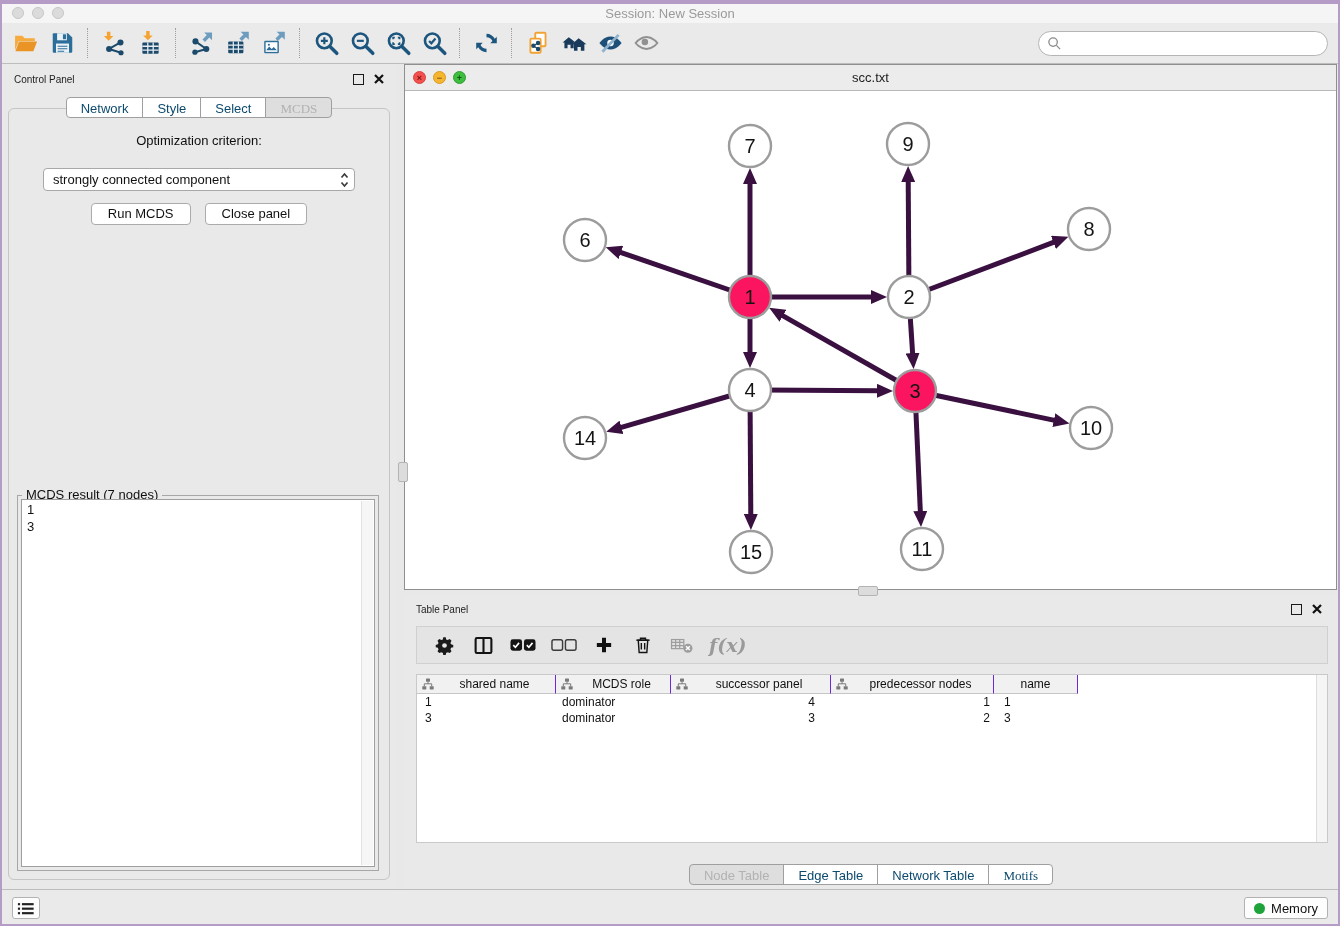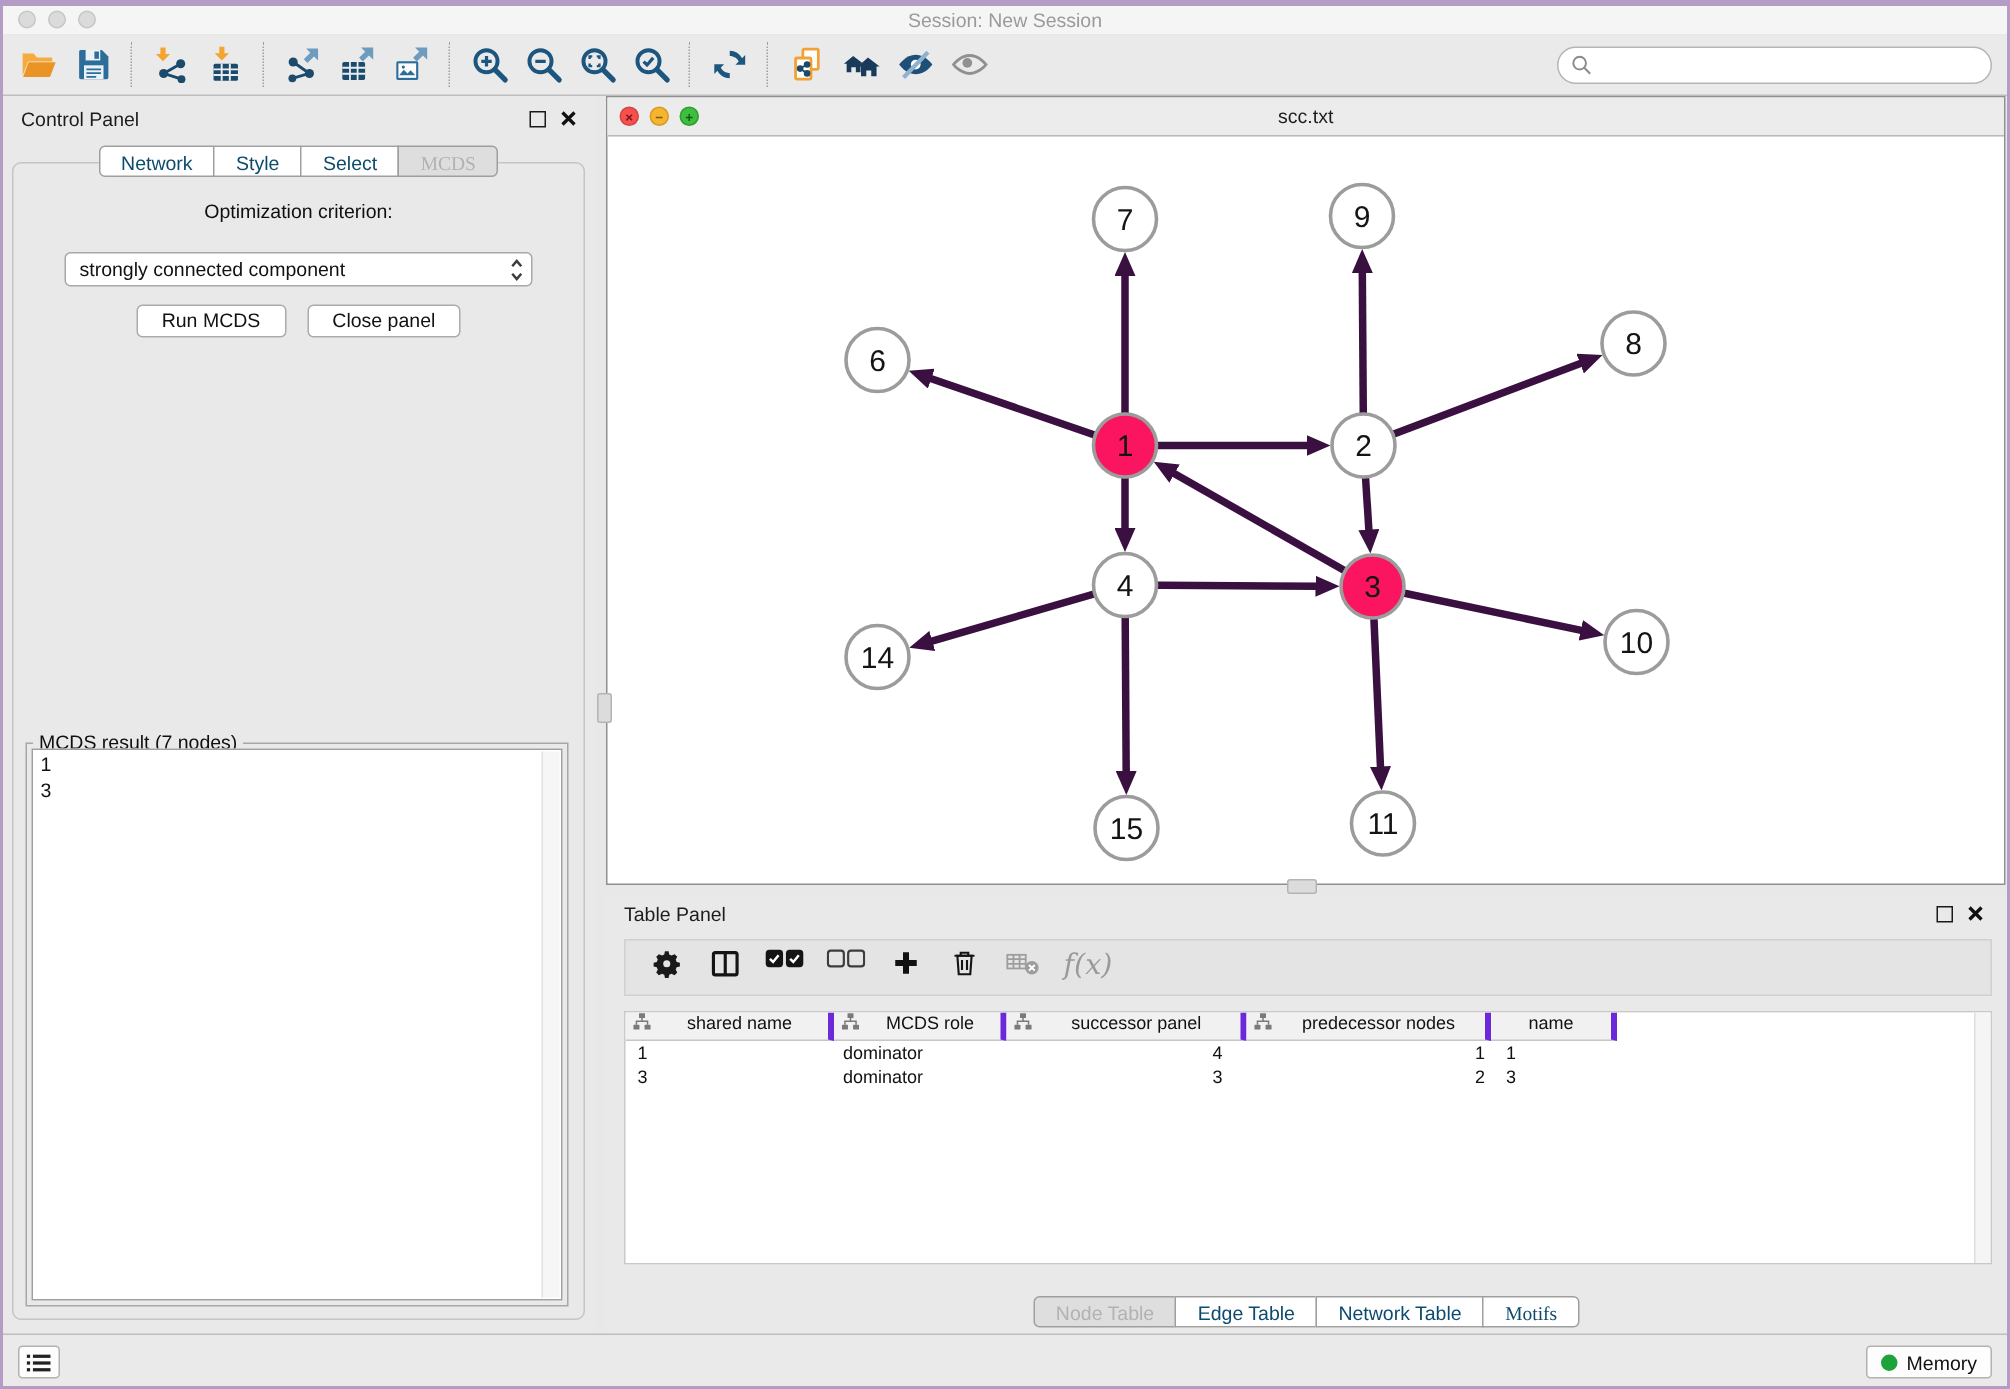--- a/index.html
+++ b/index.html
@@ -14,21 +14,21 @@
 
   
   .toolbar{position:absolute;left:2px;right:2px;top:23px;height:41px;background:#eaeaea;border-bottom:1px solid #bdbdbd;display:flex;align-items:center;padding-left:6px;box-sizing:border-box;}
   .tb-btn{width:36px;height:34px;display:flex;align-items:center;justify-content:center;}
   .tb-btn svg{width:27px;height:26px;}
   .tb-sep{width:1px;height:30px;border-left:1px dotted #9f9f9f;margin:0 7px;}
   .search{position:absolute;right:10px;top:8px;width:290px;height:25px;background:#fff;border:1px solid #b5b5b5;border-radius:13px;display:flex;align-items:center;padding-left:8px;box-sizing:border-box;z-index:5;}
   .search input{border:none;outline:none;flex:1;font-size:13px;background:transparent;font-family:inherit;}
 
   
-  .panel-title{font-size:13px;color:#1d1d1d;}
+  .panel-title{font-size:10px;color:#1d1d1d;}
   .win-ctl{display:flex;align-items:center;gap:10px;}
   .float-ico{width:9px;height:9px;border:1.5px solid #1a1a1a;display:inline-block;}
   .tab{height:21px;line-height:21px;padding:0 14px;font-size:13px;background:#fff;border:1px solid #9f9f9f;margin-left:-1px;box-sizing:border-box;color:#0c4a6e;}
   .tab:first-child{border-radius:4px 0 0 4px;margin-left:0;}
   .tab:last-child{border-radius:0 4px 4px 0;font-family:Liberation Serif, serif;}
   .tab.selected{background:#dedede;color:#b2b2b2;}
   .btn{height:22px;line-height:20px;padding:0 16px;font-size:13px;background:#fff;border:1px solid #ababab;border-radius:4px;color:#111;}
 
   
   .cp{position:absolute;left:2px;top:64px;width:394px;height:826px;background:#e9e9e9;}
@@ -55,25 +55,25 @@
   .net-title .t{position:absolute;width:100%;text-align:center;line-height:25px;font-size:13px;color:#1c1c1c;}
   .net-canvas{position:absolute;left:0;top:25px;}
   .handle-v{position:absolute;left:398px;top:462px;width:8px;height:18px;background:#dcdcdc;border:1px solid #b4b4b4;border-radius:2px;z-index:3;}
   .handle-h{position:absolute;left:858px;top:586px;width:18px;height:8px;background:#dcdcdc;border:1px solid #b4b4b4;border-radius:2px;z-index:3;}
 
   
   .tp{position:absolute;left:404px;top:596px;width:934px;height:294px;background:#e9e9e9;}
   .tp-hdr{position:absolute;left:0;right:4px;top:0;height:26px;display:flex;align-items:center;padding:0 12px;box-sizing:border-box;}
   .tp-hdr .win-ctl{margin-left:auto;}
   .tp-toolbar{position:absolute;left:12px;right:10px;top:30px;height:38px;background:#e4e4e4;border:1px solid #d0d0d0;display:flex;align-items:center;padding-left:15px;gap:15px;box-sizing:border-box;}
-  .tp-ico{min-width:24px;height:26px;display:flex;align-items:flex-start;justify-content:center;}
+  .tp-ico{min-width:24px;height:26px;display:flex;align-items:center;justify-content:center;font-weight:bold;}
   .fx{font-family:"DejaVu Serif",serif;font-style:italic;font-size:19px;color:#9a9a9a;}
   .tbl{position:absolute;left:12px;right:10px;top:78px;height:169px;background:#fff;border:1px solid #c9c9c9;overflow:hidden;box-sizing:border-box;}
   .tbl-hdr{display:flex;height:19px;}
-  .th{background:#f1f1f1;border-right:4px solid #6d28d9;border-bottom:1px solid #c6c6c6;display:flex;font-size:12px;box-sizing:border-box;color:#111;}
+  .th{background:#f1f1f1;border-right:1px solid #6d28d9;border-bottom:1px solid #c6c6c6;display:flex;align-items:center;font-size:12px;box-sizing:border-box;color:#111;}
   .th .lbl{flex:1;text-align:center;}
   .th svg{margin-left:5px;flex:none;}
   .th-fill{flex:1;background:#fff;}
   .tbl-row{display:flex;height:16px;font-size:12px;align-items:center;color:#111;}
   .td{box-sizing:border-box;overflow:hidden;white-space:nowrap;}
   .tbl-scroll{position:absolute;top:0;right:0;bottom:0;width:10px;background:#f5f5f5;border-left:1px solid #ddd;}
   .tp-tabs{position:absolute;left:0;right:0;top:268px;display:flex;justify-content:center;}
 
   
   .statusbar{position:absolute;left:2px;right:2px;bottom:2px;height:34px;background:#eaeaea;border-top:1px solid #bdbdbd;}

